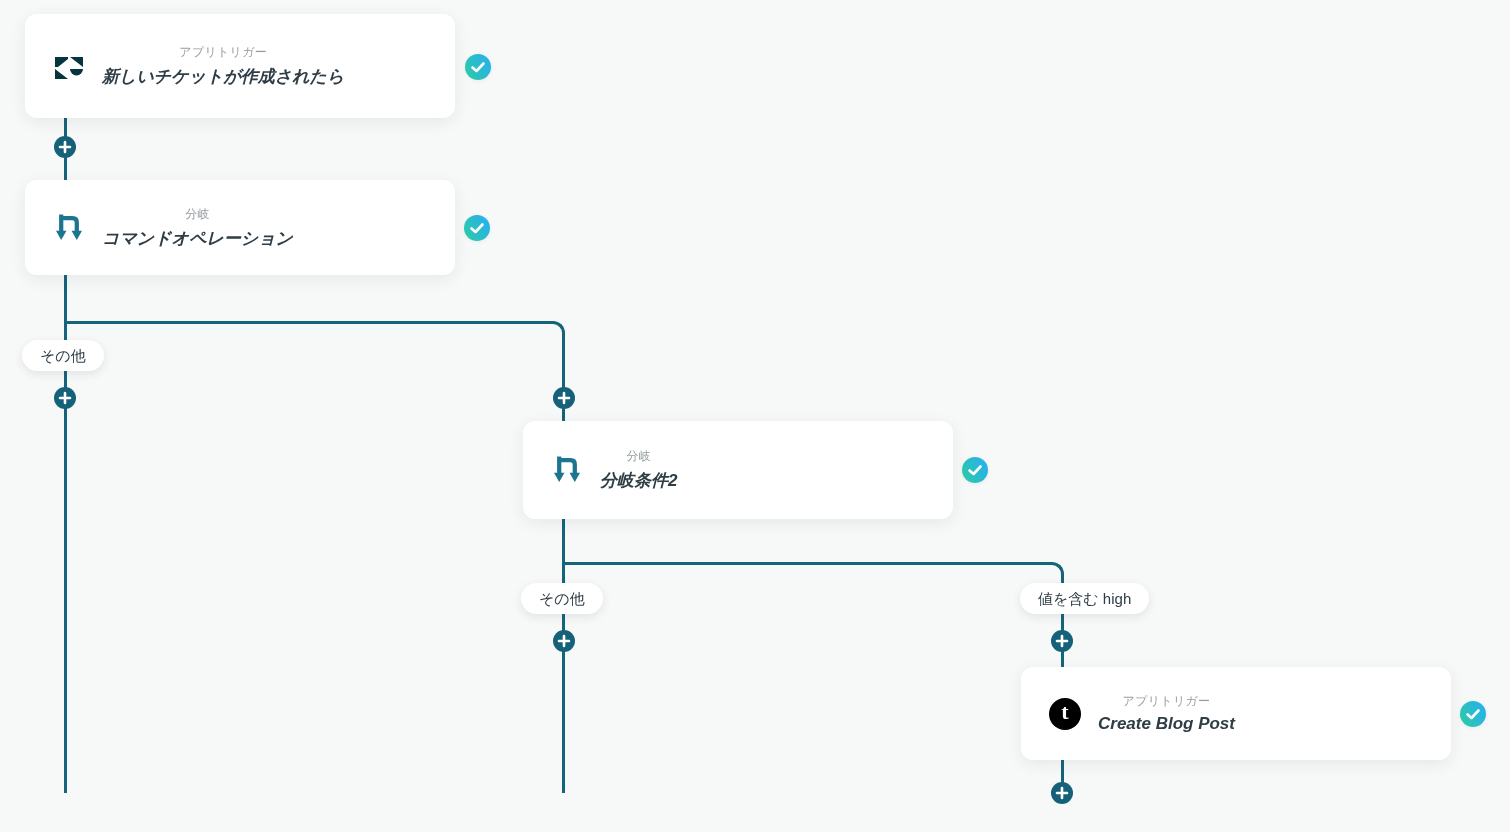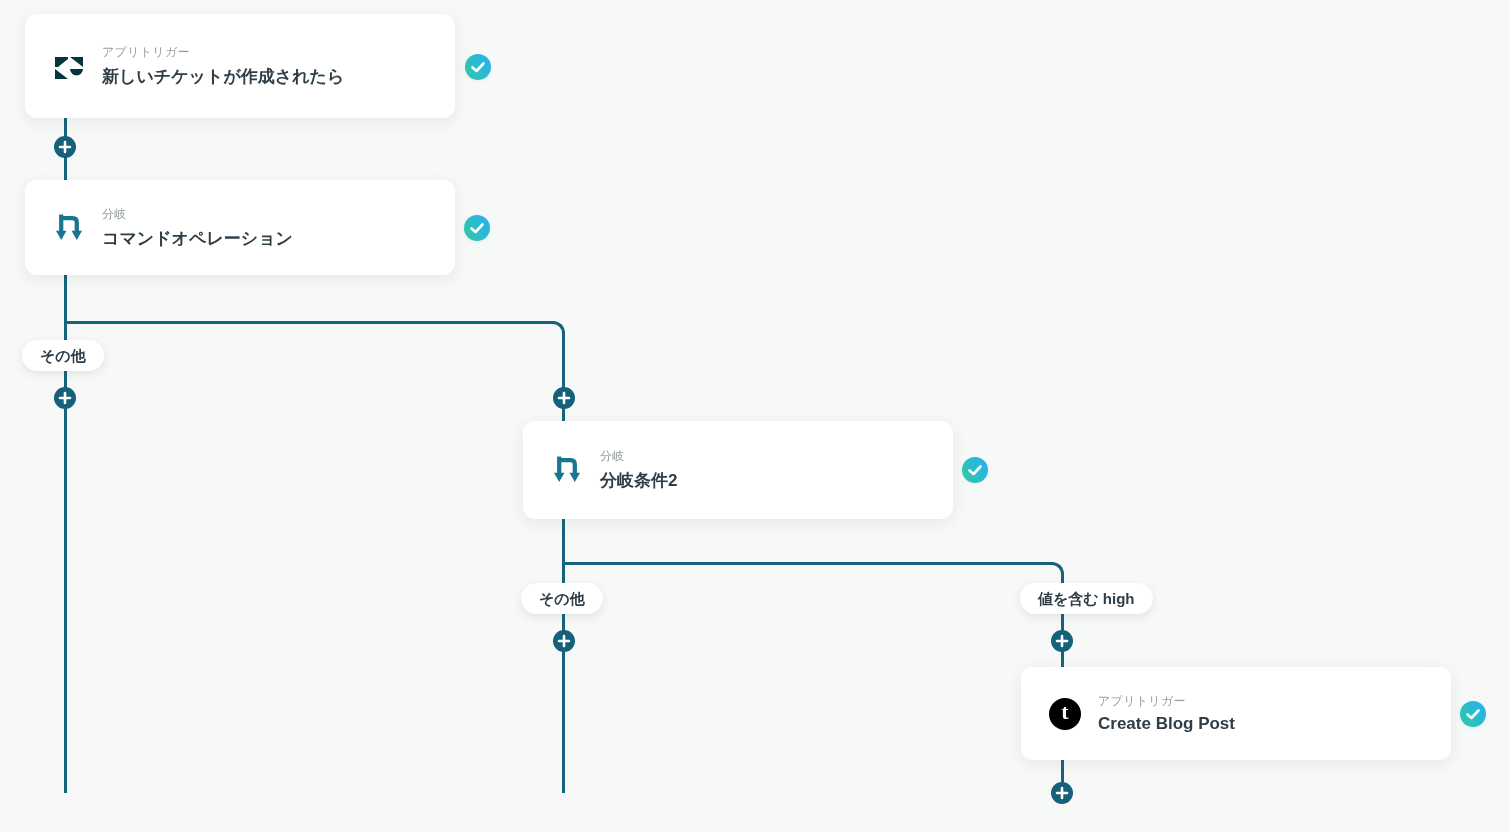--- a/index.html
+++ b/index.html
@@ -3,21 +3,21 @@
 <meta charset="utf-8">
 <style>
   * { margin:0; padding:0; box-sizing:border-box; }
   html,body { width:1510px; height:832px; }
   body {
     font-family: "Liberation Sans", "DejaVu Sans", sans-serif;
     background:#f7f8f8;
     overflow:hidden;
     position:relative;
   }
-  .canvas { position:absolute; inset:0; width:1510px; height:832px; }
+  .canvas { position:absolute; inset:0; width:1510px; height:832px;text-align:center; }
 
   
   .vline {
     position:absolute; width:3px; background:#16647b; z-index:1;
   }
   .corner {
     position:absolute; height:28px; z-index:1;
     border-top:3px solid #16647b; border-right:3px solid #16647b;
     border-top-right-radius:12px;
   }
@@ -26,42 +26,42 @@
   .card {
     position:absolute; width:430px; background:#ffffff;
     border-radius:12px; box-shadow:0 4px 16px rgba(35,46,54,0.08);
     display:flex; align-items:center; padding-left:26px;
     z-index:3; cursor:pointer;
   }
   .card-icon { width:36px; height:36px; flex:0 0 36px; margin-right:15px;
     display:flex; align-items:center; justify-content:center; }
   .card-text { display:flex; flex-direction:column; }
   .card-category { font-size:12px; color:#939c9f; margin-bottom:4px; letter-spacing:.3px; }
-  .card-title { font-size:17px; font-weight:bold; color:#2e3d46; }
+  .card-title { font-size:17px; font-weight:bold; color:#2e3d46;font-style:italic; }
 
   
   .check {
     position:absolute; width:26px; height:26px; border-radius:50%;
     background:linear-gradient(60deg, #2ecba1 0%, #27b2e9 85%);
     display:flex; align-items:center; justify-content:center;
     z-index:3; box-shadow:0 1px 4px rgba(0,0,0,0.06);
   }
 
   
   .plus {
     position:absolute; width:22px; height:22px; border-radius:50%;
     background:#15617a; display:flex; align-items:center; justify-content:center;
     z-index:4; cursor:pointer; border:none;
   }
 
   
   .pill {
     position:absolute; height:31px; line-height:31px; padding:0 18px;
     background:#ffffff; border-radius:16px;
-    font-size:15px; font-weight:bold; color:#2e3d46; white-space:nowrap;
+    font-size:15px; font-weight:normal; color:#2e3d46; white-space:nowrap;
     box-shadow:0 3px 10px rgba(35,46,54,0.10);
     z-index:3; cursor:pointer;
   }
 
   .tumblr-circle {
     width:32px; height:32px; border-radius:50%; background:#000000;
     display:flex; align-items:center; justify-content:center;
   }
   .tumblr-circle span {
     color:#fff; font-family:"Liberation Serif","DejaVu Serif",serif;

